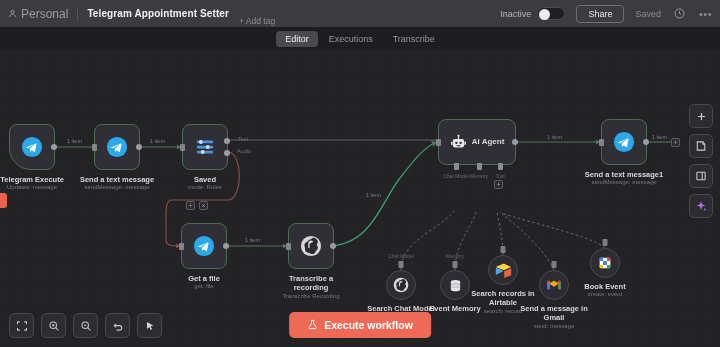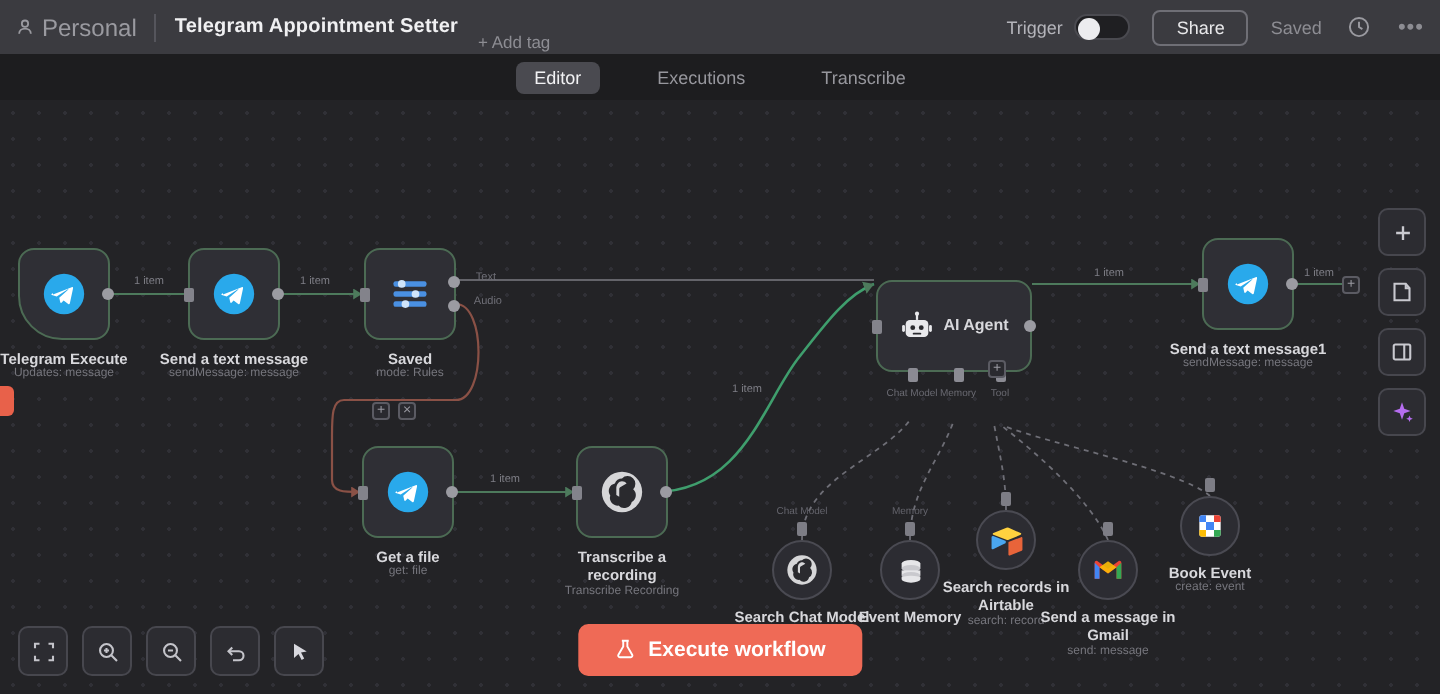--- a/index.html
+++ b/index.html
@@ -40,21 +40,21 @@
     font-size: 9px; color: #e8e8ea; padding: 3px 11px;
     border: 1px solid #6f6f76; border-radius: 4px; background: transparent;
   }
   .saved-text { font-size: 9px; color: #8d8d93; }
   .icon-btn-top { width: 16px; height: 16px; display: flex; align-items: center; justify-content: center; }
   .dots { font-size: 11px; color: #8d8d93; letter-spacing: .5px; }
 
   
   .tabs {
     position: absolute; top: 28px; left: 0; width: 720px; height: 22px;
-    display: flex; align-items: center; justify-content: center; gap: 20px;
+    display: flex; align-items: center; justify-content: center; gap: 2px;
     z-index: 29;
   }
   .tab { font-size: 9px; color: #97979d; padding: 3px 9px; border-radius: 4px; }
   .tab.active { background: #4a4a50; color: #f2f2f4; }
 
   
   .canvas {
     position: absolute; top: 50px; left: 0; width: 720px; height: 297px;
     background: #232326;
     background-image: radial-gradient(circle, #303036 0.9px, transparent 1px);
@@ -66,21 +66,21 @@
   
   .node {
     position: absolute;
     width: 46px; height: 46px;
     border-radius: 8px;
     background: #2f2f35;
     border: 1px solid #4c6b54;
     display: flex; align-items: center; justify-content: center;
   }
   .node.trigger { border-radius: 8px 8px 8px 22px; }
-  .node.wide { width: 78px; margin-top: 21px; }
+  .node.wide { width: 78px; }
   .node-label {
     position: absolute; top: 50px; left: 50%; transform: translateX(-50%);
     text-align: center; white-space: nowrap;
   }
   .nl-title { font-size: 7.5px; font-weight: bold; color: #d8d8dc; line-height: 1.25; }
   .nl-sub { font-size: 6px; color: #76767d; line-height: 1.3; }
   .nl-title.wrap, .nl-sub.wrap { white-space: normal; width: 74px; }
 
   .port { position: absolute; width: 6px; height: 6px; border-radius: 50%; background: #9b9ba2; }
   .port.in { left: -3px; top: 50%; margin-top: -3px; }
@@ -159,21 +159,21 @@
         <path d="M2.8 14c0-2.9 2.3-4.6 5.2-4.6s5.2 1.7 5.2 4.6"></path>
     </svg>
     <span>Personal</span>
   </div>
   <div class="bc-sep"></div>
   <span class="wf-title">Telegram Appointment Setter</span>
   <span class="add-tag">+ Add tag</span>
 
   <div class="topbar-right">
     <div class="activation">
-      <span class="activation-label">Trigger</span>
+      <span class="activation-label">Inactive</span>
       <div class="toggle">
           <div class="knob"></div>
         </div>
     </div>
     <button class="btn-share">Share</button>
     <span class="saved-text">Saved</span>
     <div class="icon-btn-top">
       <svg width="13" height="13" viewBox="0 0 20 20" fill="none" stroke="#9a9aa0" stroke-width="1.5">
         <circle cx="10" cy="10" r="7"></circle>
           <path d="M10 6v4l2.6 1.6"></path>

